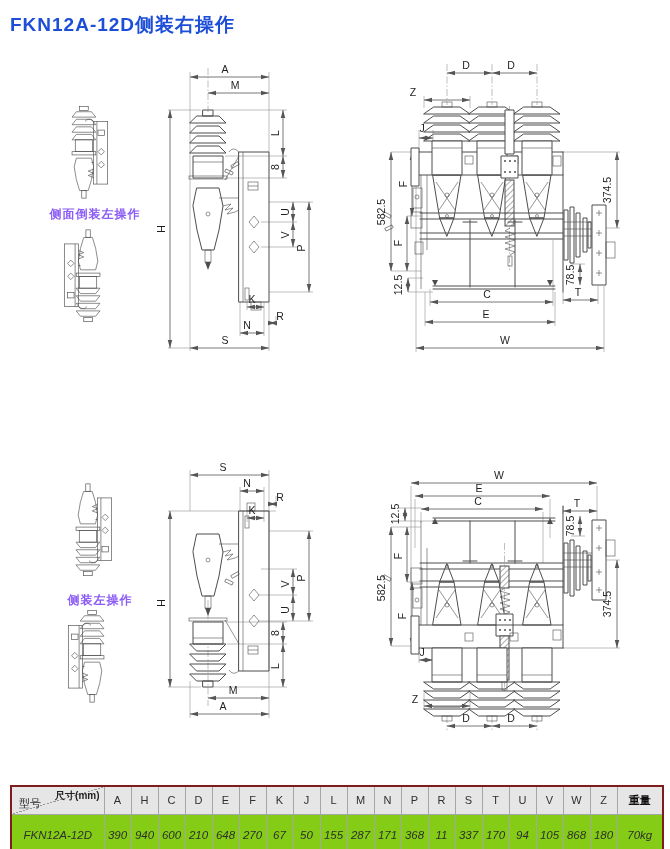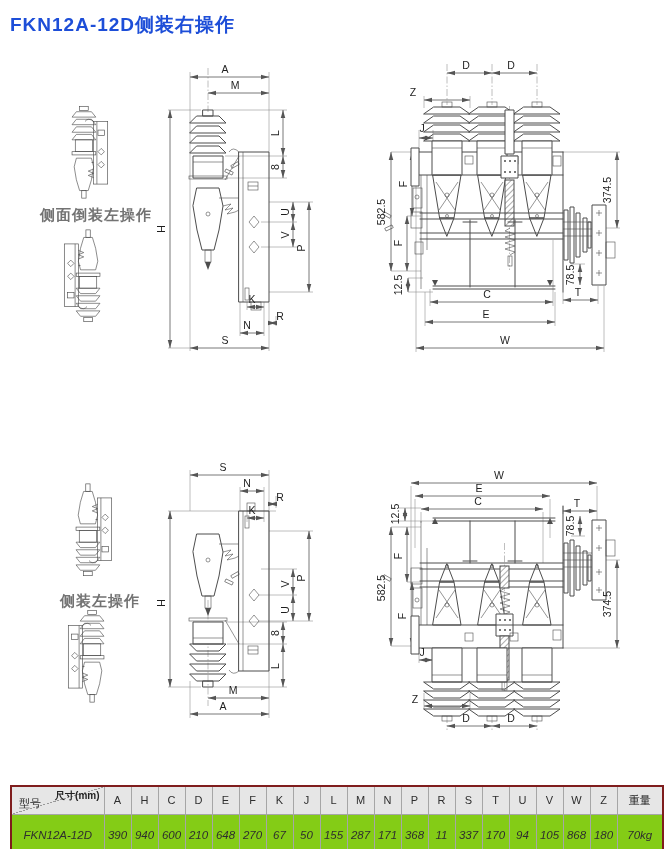--- a/index.html
+++ b/index.html
@@ -1,35 +1,35 @@
 <!DOCTYPE html>
 <html><head>
 <meta charset="utf-8">
 <style>
   html,body{margin:0;padding:0;background:#fff;}
   #page{position:relative;width:670px;height:849px;background:#ffffff;overflow:hidden;
         font-family:"Liberation Sans","DejaVu Sans",sans-serif;}
   .sec-title{position:absolute;font-size:19px;font-weight:bold;color:#1d4ed8;letter-spacing:1px;white-space:nowrap;}
-  .view-label{position:absolute;font-size:15px;font-weight:bold;color:#737373;letter-spacing:1px;text-align:center;white-space:nowrap;}
+  .view-label{position:absolute;font-size:12px;font-weight:bold;color:#8b5cf6;letter-spacing:1px;text-align:center;white-space:nowrap;}
   svg{position:absolute;overflow:visible;}
   .g{fill:none;stroke:#4d4d4d;stroke-width:1;stroke-linejoin:round;stroke-linecap:round;}
   .gt{fill:none;stroke:#4d4d4d;stroke-width:.6;}
   .gw{fill:#ffffff;stroke:#4d4d4d;stroke-width:1;stroke-linejoin:round;}
   .gf{fill:#4d4d4d;stroke:none;}
   .d{stroke:#555;stroke-width:.8;fill:none;}
   .e{stroke:#8a8a8a;stroke-width:.55;fill:none;}
   .c{stroke:#8a8a8a;stroke-width:.55;fill:none;stroke-dasharray:7 2 1.5 2;}
   .dl{font:10.5px "Liberation Sans","DejaVu Sans",sans-serif;fill:#1e1e1e;}
   
   .spec-table{position:absolute;left:10px;top:785px;width:653px;border-collapse:collapse;table-layout:fixed;
               border:2px solid #7f1d1d;}
   .spec-table th,.spec-table td{border:1px solid #a6a6a6;text-align:center;padding:0;color:#333;overflow:hidden;}
   .spec-table thead tr{height:28px;background:#e6e6e6;}
   .spec-table thead th{font-size:11px;font-weight:normal;color:#2e2e2e;}
-  .spec-table thead th.wcol{font-weight:normal;color:#111;}
+  .spec-table thead th.wcol{font-weight:bold;color:#111;}
   .spec-table tbody tr{height:43px;background:#84cc16;font-style:italic;}
   .spec-table tbody td{font-size:11.5px;color:#2e2e2e;}
   .corner{position:relative;background-image:linear-gradient(to bottom right,#e6e6e6 49.4%,#9a9a9a 49.4%,#9a9a9a 50.6%,#e6e6e6 50.6%);}
   .corner .ct{position:absolute;top:2px;right:4px;font-size:10px;font-weight:bold;color:#222;}
   .corner .cb{position:absolute;bottom:3px;left:7px;font-size:11px;font-weight:normal;color:#222;}
 </style>
 </head>
 <body>
 
 <div id="page">

